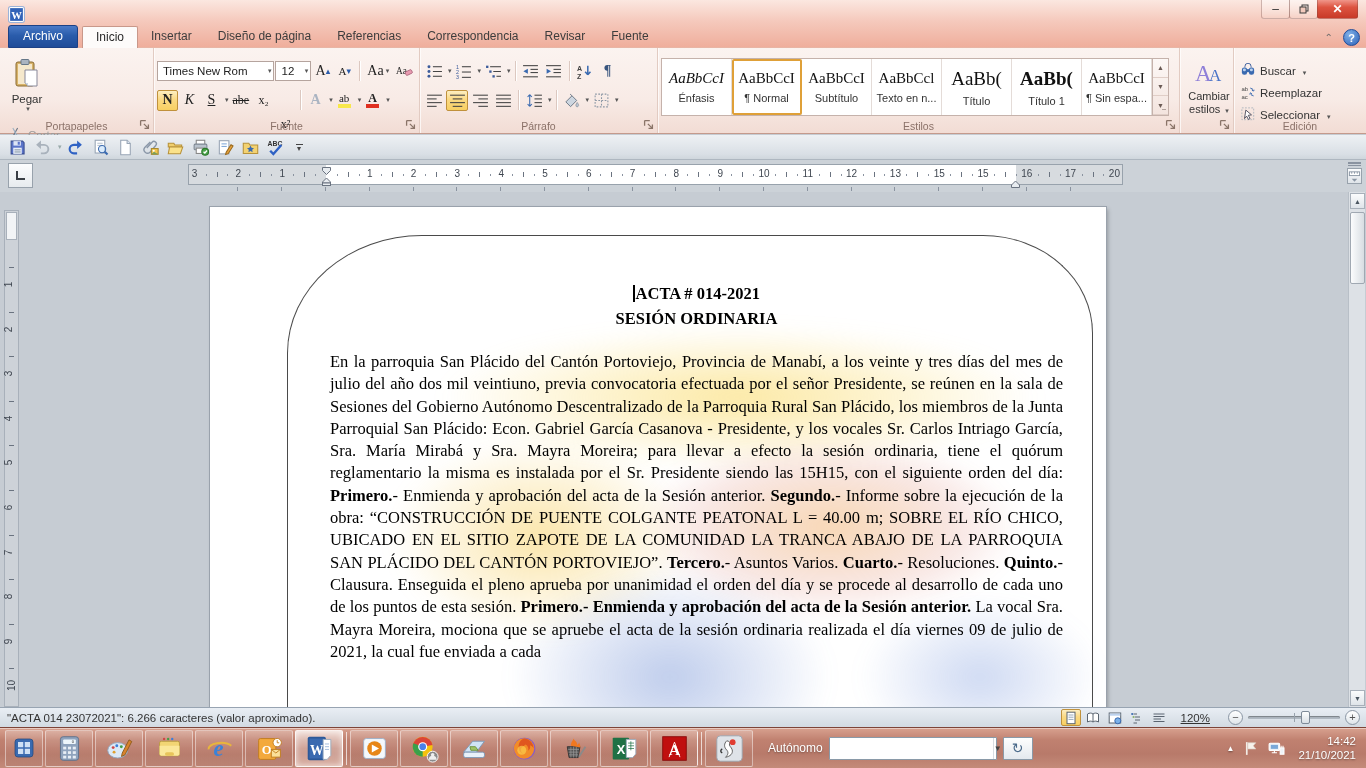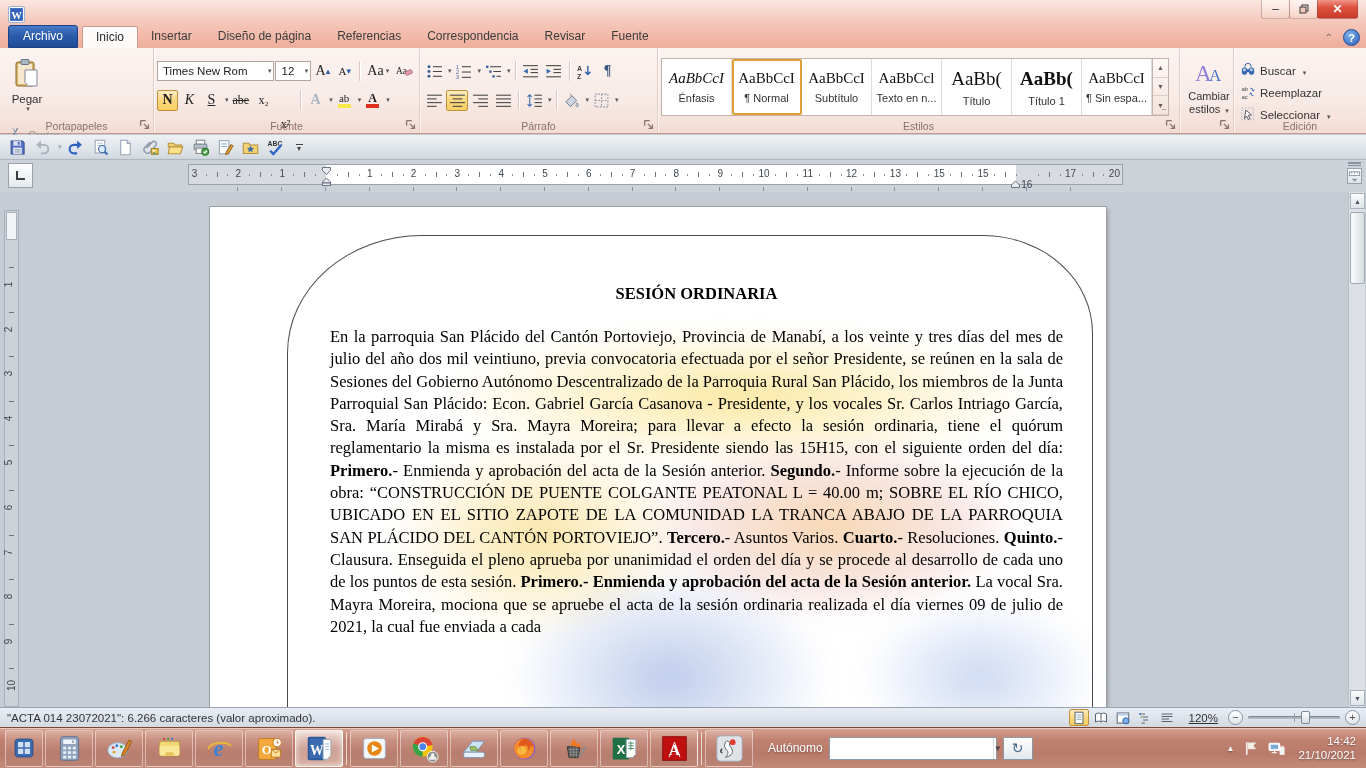--- a/index.html
+++ b/index.html
@@ -120,21 +120,21 @@
   .vscroll .thumb { position:absolute; left:1px; width:15px; top:20px; height:72px; background:linear-gradient(90deg,#fbfcfd,#d8dde2); border:1px solid #a0a8b2; border-radius:2px; }
   .vscroll .sarrow.down { position:absolute; bottom:0; left:0; }
 
   
   .statusbar { position:absolute; left:0; top:707px; width:1366px; height:20px; background:linear-gradient(#e9eef4,#d2dae2); border-top:1px solid #98a4b2; display:flex; align-items:center; font-size:11.5px; color:#333; }
   .status-left { padding-left:7px; }
   .status-right { margin-left:auto; display:flex; align-items:center; gap:2px; padding-right:6px; }
   .viewbtn { width:20px; height:17px; display:flex; align-items:center; justify-content:center; border:1px solid transparent; border-radius:2px; }
   .viewbtn.on { background:linear-gradient(#fdeec2,#fbd983 45%,#f8cf62); border-color:#c0913c; }
   .viewbtn svg { width:14px; height:14px; }
-  .zoomlbl { margin:0 8px 0 10px;text-decoration:underline; }
+  .zoomlbl { margin:0 16px 0 10px;text-decoration:underline; }
   .zslider { display:flex; align-items:center; gap:5px; }
   .zbtn { width:15px; height:15px; border-radius:50%; border:1px solid #8a96a4; background:linear-gradient(#fff,#dfe5ea); display:flex; align-items:center; justify-content:center; font-size:11px; color:#555; line-height:1; }
   .ztrack { position:relative; width:92px; height:3px; background:#b0b9c2; border-radius:2px; box-shadow:inset 0 1px 1px rgba(0,0,0,.3); }
   .ztick { position:absolute; left:50%; top:-3px; width:1px; height:9px; background:#98a2ac; }
   .zhandle { position:absolute; left:58%; top:-5px; width:9px; height:13px; background:linear-gradient(#fdfefe,#d8dee4); border:1px solid #7e8a98; border-radius:2px; }
 
   
   .taskbar { position:absolute; left:0; top:727px; width:1366px; height:41px;
     background:linear-gradient(#d8a18f, #c08170 30%, #b87a6a 65%, #c48b7a); border-top:1px solid #7e4438; box-shadow:inset 0 1px 0 rgba(255,255,255,.45); display:flex; align-items:center; padding:0 4px; }
   .tbtn { position:relative; width:48px; height:37px; margin:0 1px; border:1px solid rgba(255,255,255,.45); border-radius:2px; background:linear-gradient(rgba(255,255,255,.22),rgba(255,255,255,.05) 50%,rgba(0,0,0,.04)); display:flex; align-items:center; justify-content:center; }
@@ -776,21 +776,21 @@
       <span class="tickH" style="left: 728.3px;"></span>
       <span class="tickQ" style="left: 739.25px;"></span>
       <span class="tickN" style="left: 750.2px;">15</span>
       <span class="tickQ" style="left: 761.15px;"></span>
       <span class="tickH" style="left: 772.1px;"></span>
       <span class="tickQ" style="left: 783.05px;"></span>
       <span class="tickN" style="left: 794px;">15</span>
       <span class="tickQ" style="left: 804.95px;"></span>
       <span class="tickH" style="left: 815.9px;"></span>
       <span class="tickQ" style="left: 826.85px;"></span>
-      <span class="tickN" style="left: 837.8px; margin-top: 11px;">16</span>
+      <span class="tickN" style="left: 837.8px;">16</span>
       <span class="tickQ" style="left: 848.75px;"></span>
       <span class="tickH" style="left: 859.7px;"></span>
       <span class="tickQ" style="left: 870.65px;"></span>
       <span class="tickN" style="left: 881.6px;">17</span>
       <span class="tickQ" style="left: 892.55px;"></span>
       <span class="tickH" style="left: 903.5px;"></span>
       <span class="tickQ" style="left: 914.45px;"></span>
       <span class="tickN" style="left: 925.4px;">20</span>
       <span style="position: absolute; left: 132.5px; top: -1px; width: 9px;"><svg width="9" height="8" viewBox="0 0 9 8">
           <path d="M0.5 0.5 h8 v3 l-4 4 -4 -4z" fill="#e8ecf0" stroke="#6a7380"></path>
@@ -862,20 +862,21 @@
     </div>
 
   <div class="page">
     <div class="wm" style="left:230px; top:120px; width:600px; height:140px; background:radial-gradient(closest-side, rgba(248,205,50,.45), rgba(248,205,50,0));"></div>
     <div class="wm" style="left:180px; top:230px; width:300px; height:200px; background:radial-gradient(closest-side, rgba(244,190,40,.40), rgba(244,190,40,0));"></div>
     <div class="wm" style="left:430px; top:230px; width:380px; height:180px; background:radial-gradient(closest-side, rgba(235,140,40,.35), rgba(200,60,40,.12) 70%, rgba(235,140,40,0));"></div>
     <div class="wm" style="left:300px; top:360px; width:320px; height:220px; background:radial-gradient(closest-side, rgba(70,110,200,.35), rgba(70,110,200,0));"></div>
     <div class="wm" style="left:650px; top:390px; width:240px; height:160px; background:radial-gradient(closest-side, rgba(80,120,210,.28), rgba(80,120,210,0));"></div>
     <div class="page-border"></div>
     <div class="doc-content">
+      <div class="doc-title"><span class="caret"></span><span>ACTA # 014-2021</span></div>
       <div class="doc-title">SESIÓN ORDINARIA</div>
       <div class="doc-par" id="doc-par"><span>En la parroquia San Plácido del Cantón Portoviejo, Provincia de Manabí, a los veinte y tres días del mes de julio del año dos mil veintiuno, previa convocatoria efectuada por el señor Presidente, se reúnen en la sala de Sesiones del Gobierno Autónomo Descentralizado de la Parroquia Rural San Plácido, los miembros de la Junta Parroquial San Plácido: Econ. Gabriel García Casanova - Presidente, y los vocales Sr. Carlos Intriago García, Sra. María Mirabá y Sra. Mayra Moreira; para llevar a efecto la sesión ordinaria, tiene el quórum reglamentario la misma es instalada por el Sr. Presidente siendo las 15H15, con el siguiente orden del día: </span><b>Primero.</b><span>- Enmienda y aprobación del acta de la Sesión anterior. </span><b>Segundo.</b><span>- Informe sobre la ejecución de la obra: “CONSTRUCCIÓN DE PUENTE COLGANTE PEATONAL L = 40.00 m; SOBRE EL RÍO CHICO, UBICADO EN EL SITIO ZAPOTE DE LA COMUNIDAD LA TRANCA ABAJO DE LA PARROQUIA SAN PLÁCIDO DEL CANTÓN PORTOVIEJO”. </span><b>Tercero.</b><span>- Asuntos Varios. </span><b>Cuarto.</b><span>- Resoluciones. </span><b>Quinto.</b><span>- Clausura. Enseguida el pleno aprueba por unanimidad el orden del día y se procede al desarrollo de cada uno de los puntos de esta sesión. </span><b>Primero.- Enmienda y aprobación del acta de la Sesión anterior.</b><span> La vocal Sra. Mayra Moreira, mociona que se apruebe el acta de la sesión ordinaria realizada el día viernes 09 de julio de 2021, la cual fue enviada a cada</span></div>
     </div>
   </div>
 
   <div class="vscroll">
     <span class="sarrow">▲</span>
     <span class="thumb"></span>
     <span class="sarrow down">▼</span>
   </div>

